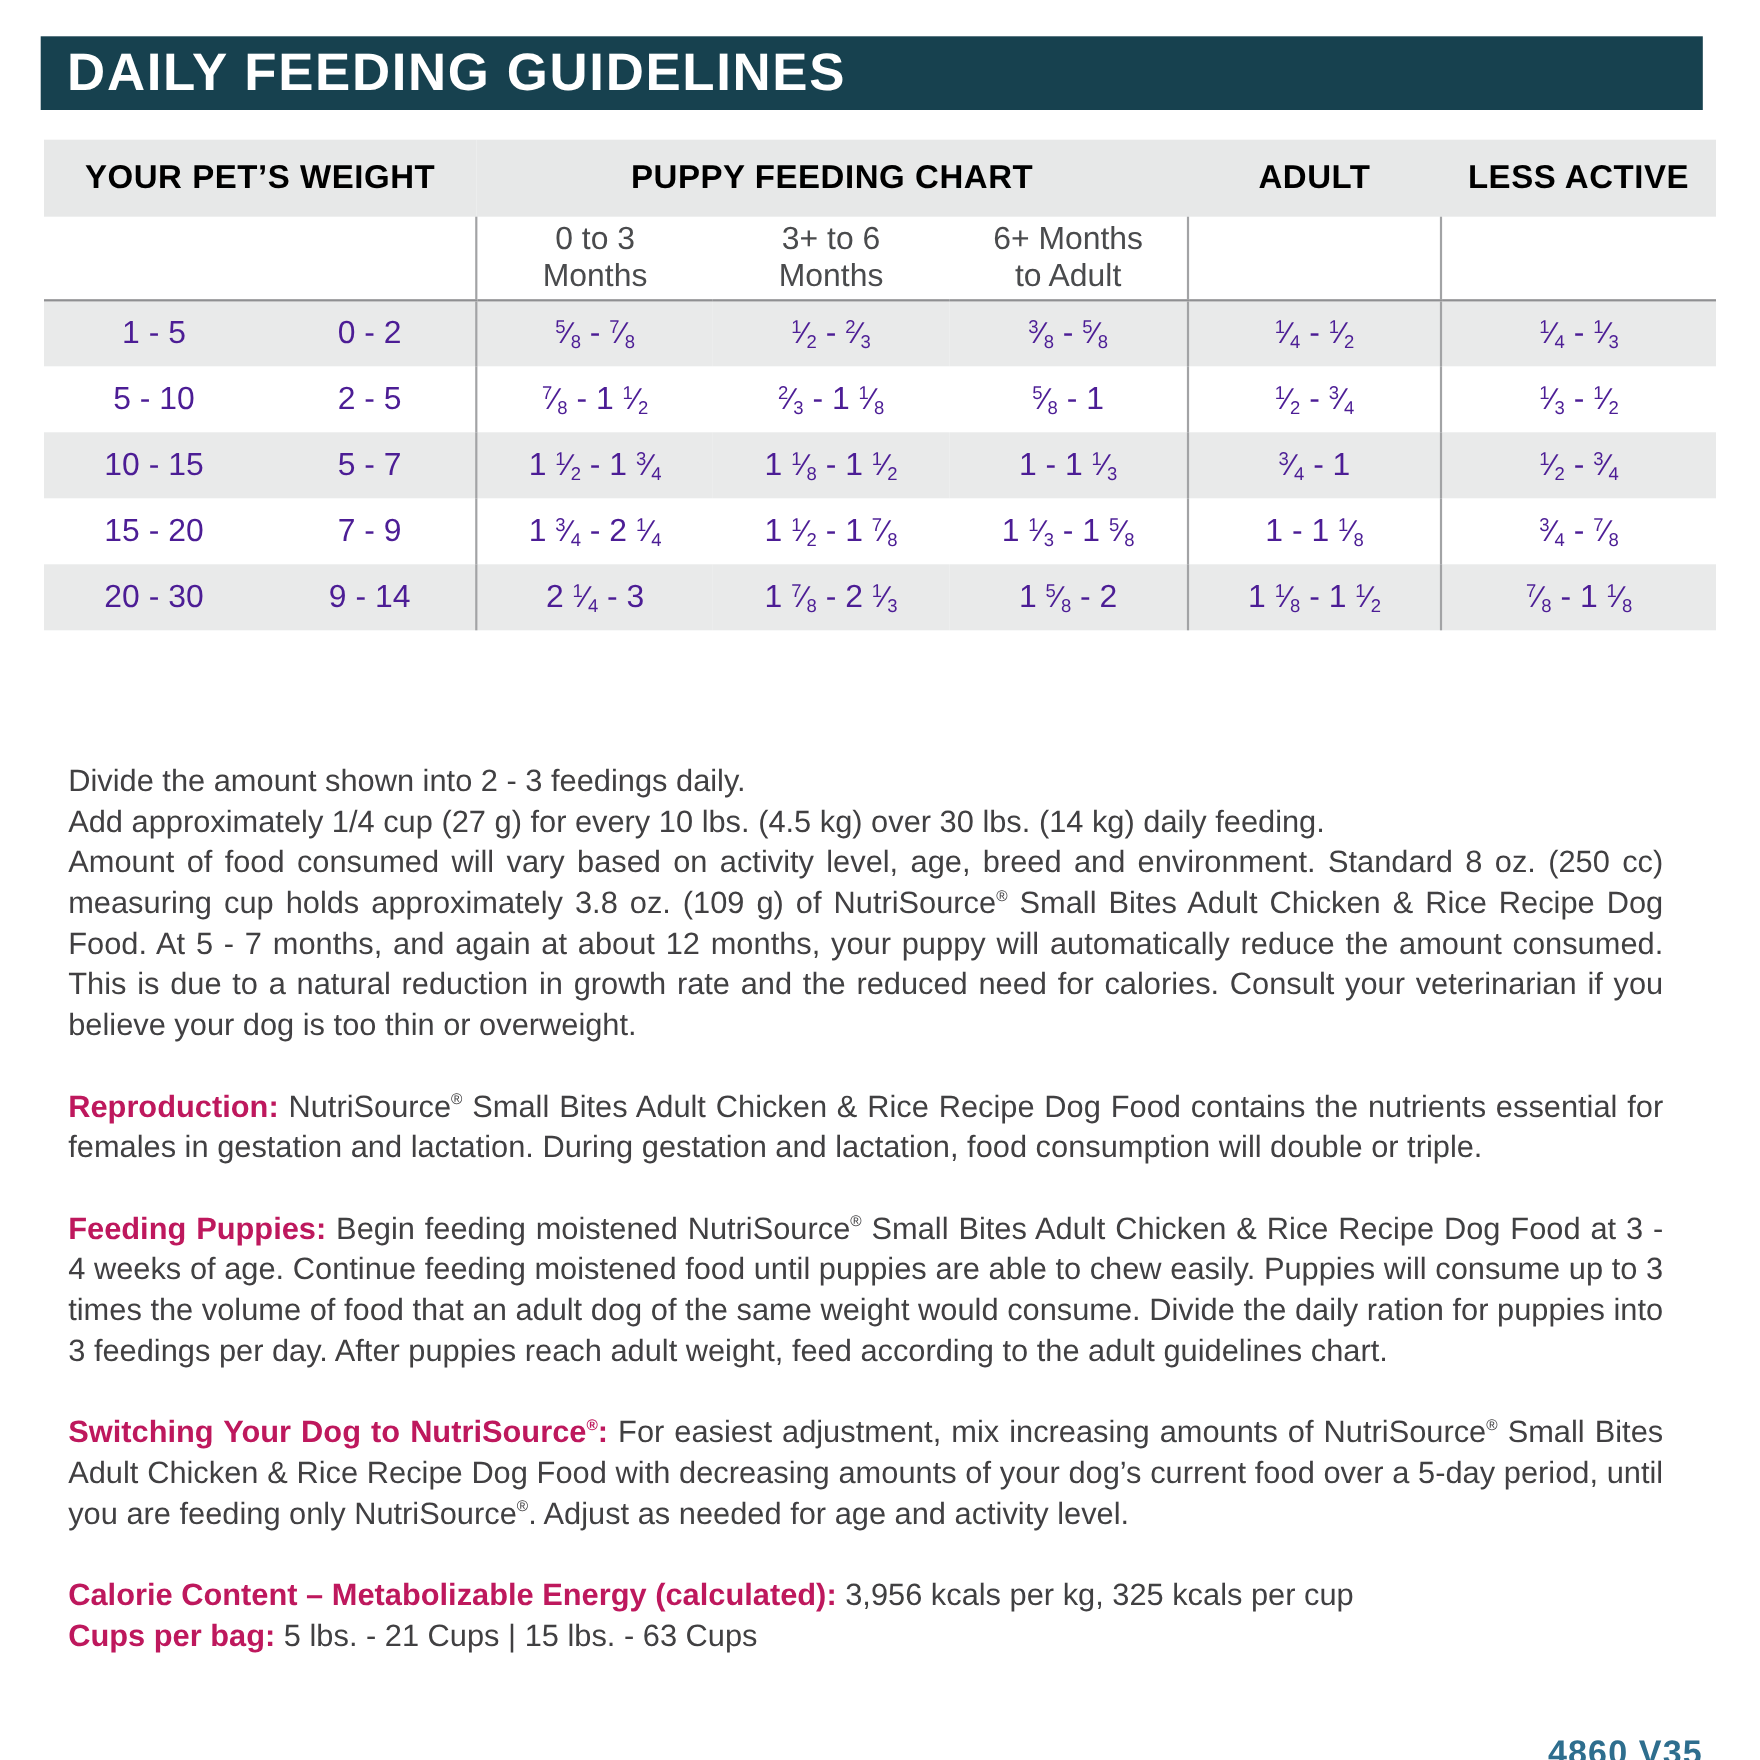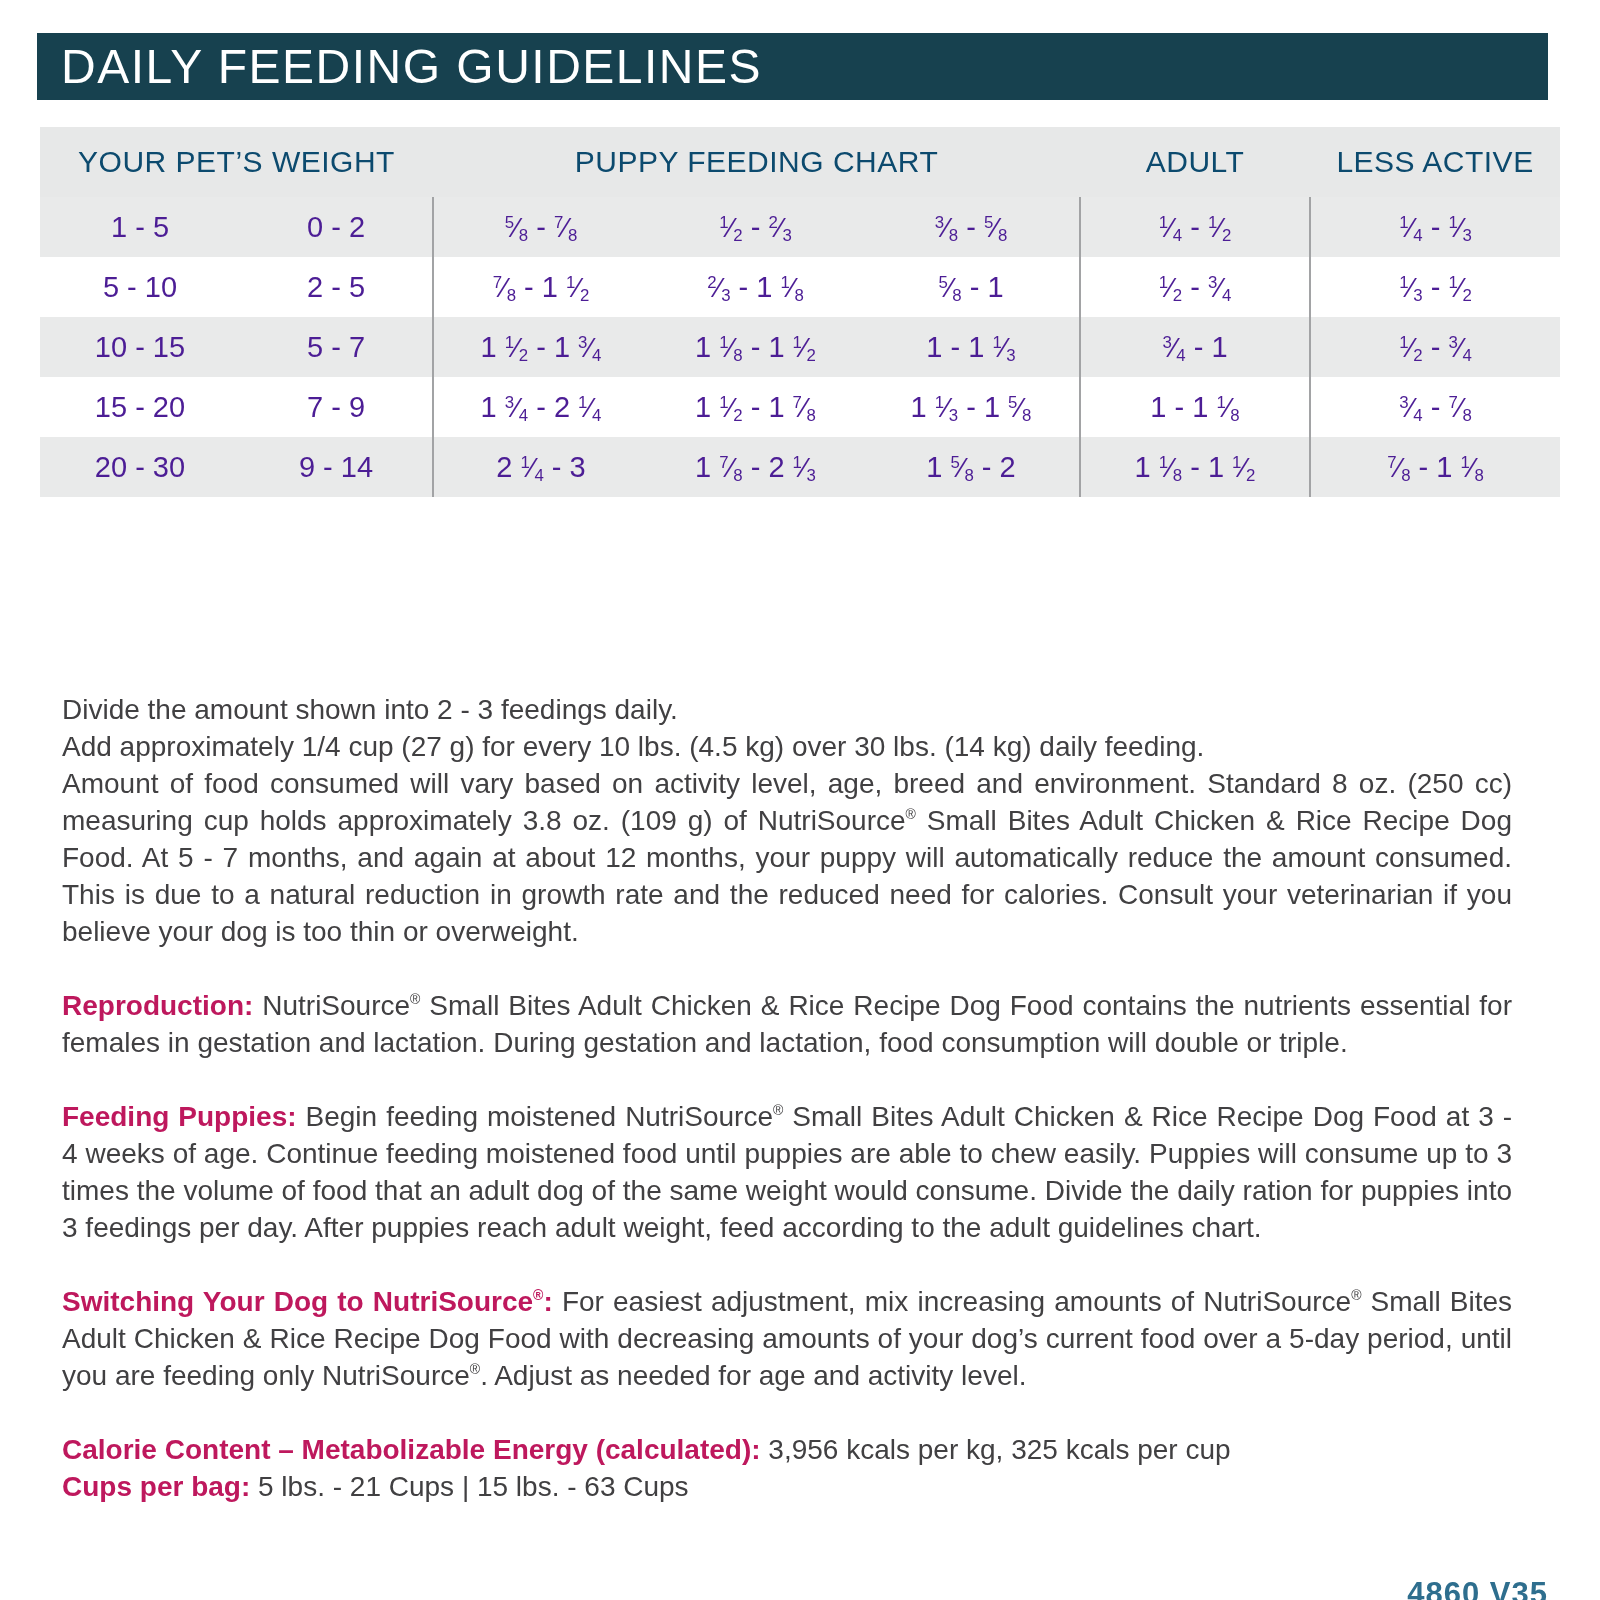--- a/index.html
+++ b/index.html
@@ -8,32 +8,32 @@
     position:relative; width:1600px; height:1600px; background:#ffffff;
     font-family:"Liberation Sans","DejaVu Sans",sans-serif; overflow:hidden;
   }
 
   
   .title-bar {
     position:absolute; left:37px; top:33px; width:1511px; height:67px;
     background:#17414f; display:flex; align-items:center; padding-left:24px;
   }
   .title-bar h1 {
-    color:#ffffff; font-size:48px; font-weight:normal; letter-spacing:1.5px; line-height:1;
+    color:#ffffff; font-size:48px; font-weight:bold; letter-spacing:1.5px; line-height:1;
   }
 
   
   table.feed {
     position:absolute; left:40px; top:127px; width:1520px;
     border-collapse:collapse; table-layout:fixed;
   }
   table.feed th, table.feed td { text-align:center; vertical-align:middle; font-weight:normal; }
   tr.band th {
-    background:#e7e8e8; height:70px; font-size:30px; font-weight:normal;
-    color:#0c4a6e; letter-spacing:0.5px;
+    background:#e7e8e8; height:70px; font-size:30px; font-weight:bold;
+    color:#000000; letter-spacing:0.5px;
   }
   tr.months td { height:76px; font-size:29px; color:#4a4b4d; line-height:1.15;
     border-bottom:2px solid #8f9092; }
   tr.units td { height:52px; font-size:29px; color:#4a4b4d;
     border-bottom:2px solid #8f9092; }
   tbody tr { height:60px; }
   tbody tr:nth-child(odd) { background:#e9eaea; }
   tbody td { font-size:29px; color:#4c1d95; }
   .vl { border-left:2px solid #a2a3a5; }
 
@@ -78,20 +78,37 @@
         <col style="width:217px">
       <col style="width:230px">
         <col style="width:250px">
     </colgroup>
     <thead>
       <tr class="band">
         <th colspan="2">YOUR PET’S WEIGHT</th>
         <th colspan="3">PUPPY FEEDING CHART</th>
         <th>ADULT</th>
         <th>LESS ACTIVE</th>
+      </tr>
+      <tr class="months">
+        <td colspan="2"></td>
+        <td class="vl">
+          <span>0 to 3</span><br>
+          <span>Months</span>
+        </td>
+        <td>
+          <span>3+ to 6</span><br>
+          <span>Months</span>
+        </td>
+        <td>
+          <span>6+ Months</span><br>
+          <span>to Adult</span>
+        </td>
+        <td class="vl"></td>
+        <td class="vl"></td>
       </tr>
     </thead>
     <tbody>
       <tr>
         <td>1 - 5</td>
         <td>0 - 2</td>
         <td class="vl"><sup>5</sup><span class="fsl">⁄</span><sub>8</sub> - <sup>7</sup><span class="fsl">⁄</span><sub>8</sub></td>
         <td><sup>1</sup><span class="fsl">⁄</span><sub>2</sub> - <sup>2</sup><span class="fsl">⁄</span><sub>3</sub></td>
         <td><sup>3</sup><span class="fsl">⁄</span><sub>8</sub> - <sup>5</sup><span class="fsl">⁄</span><sub>8</sub></td>
         <td class="vl"><sup>1</sup><span class="fsl">⁄</span><sub>4</sub> - <sup>1</sup><span class="fsl">⁄</span><sub>2</sub></td>

